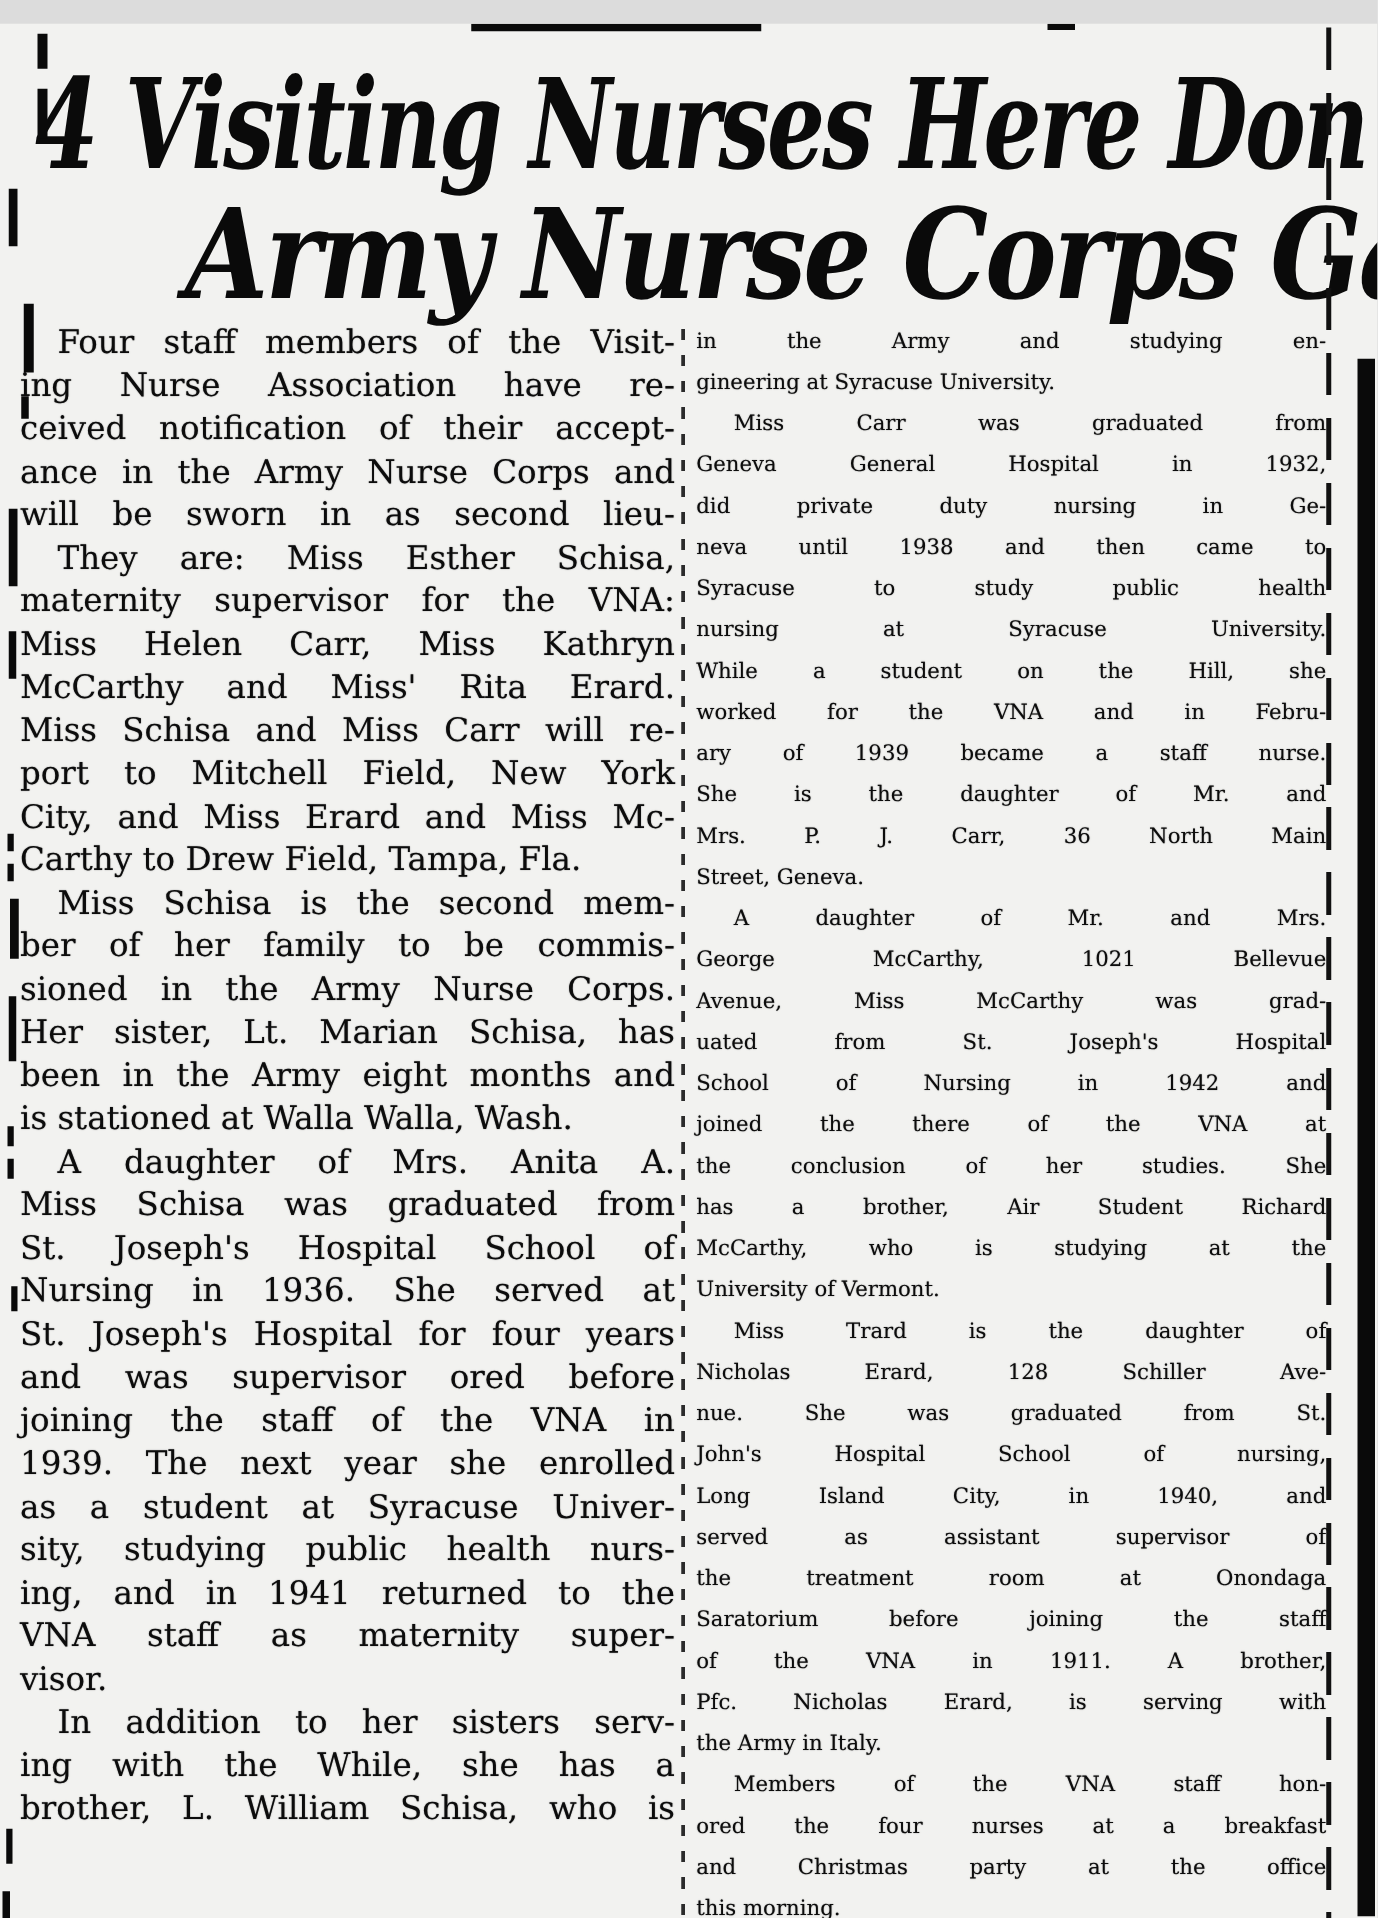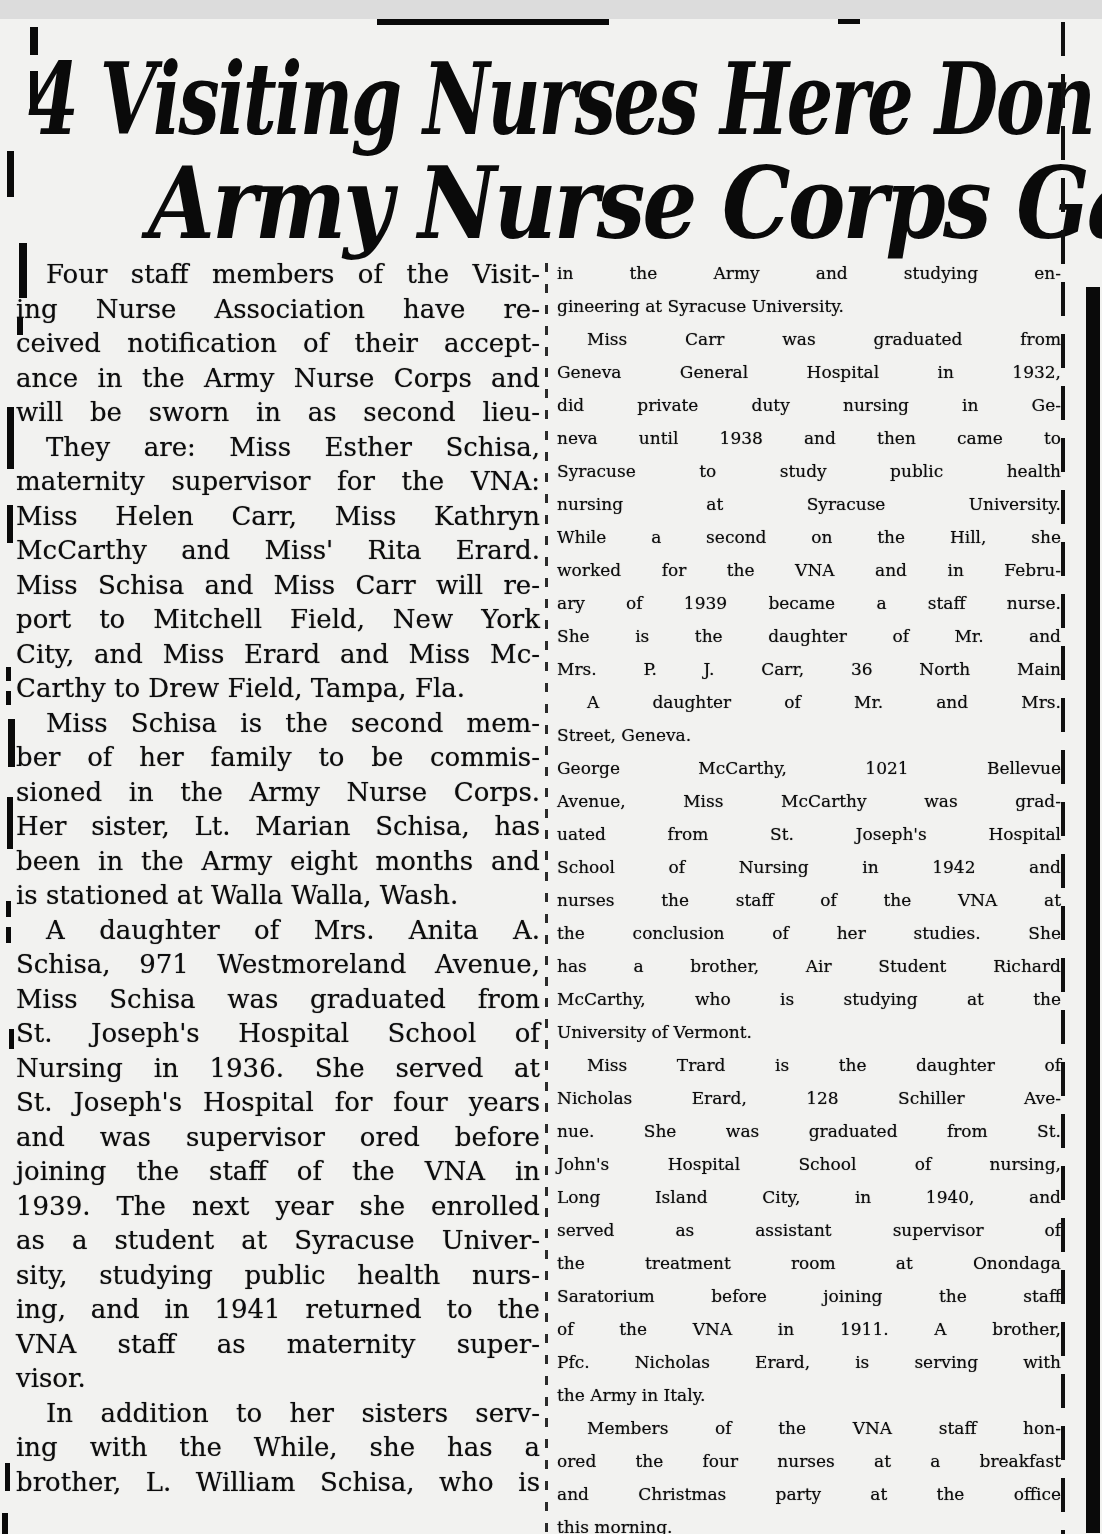--- a/index.html
+++ b/index.html
@@ -75,21 +75,20 @@
       <div class="line">port to Mitchell Field, New York</div>
       <div class="line">City, and Miss Erard and Miss Mc-</div>
       <div class="line end">Carthy to Drew Field, Tampa, Fla.</div>
       <div class="line indent">Miss Schisa is the second mem-</div>
       <div class="line">ber of her family to be commis-</div>
       <div class="line">sioned in the Army Nurse Corps.</div>
       <div class="line">Her sister, Lt. Marian Schisa, has</div>
       <div class="line">been in the Army eight months and</div>
       <div class="line end">is stationed at Walla Walla, Wash.</div>
       <div class="line indent">A daughter of Mrs. Anita A.</div>
-      <div class="line">Schisa, 971 Westmoreland Avenue,</div>
       <div class="line">Miss Schisa was graduated from</div>
       <div class="line">St. Joseph's Hospital School of</div>
       <div class="line">Nursing in 1936. She served at</div>
       <div class="line">St. Joseph's Hospital for four years</div>
       <div class="line">and was supervisor ored before</div>
       <div class="line">joining the staff of the VNA in</div>
       <div class="line">1939. The next year she enrolled</div>
       <div class="line">as a student at Syracuse Univer-</div>
       <div class="line">sity, studying public health nurs-</div>
       <div class="line">ing, and in 1941 returned to the</div>
@@ -101,32 +100,32 @@
     </div>
   <div class="col col-right">
       <div class="line">in the Army and studying en-</div>
       <div class="line end">gineering at Syracuse University.</div>
       <div class="line indent">Miss Carr was graduated from</div>
       <div class="line">Geneva General Hospital in 1932,</div>
       <div class="line">did private duty nursing in Ge-</div>
       <div class="line">neva until 1938 and then came to</div>
       <div class="line">Syracuse to study public health</div>
       <div class="line">nursing at Syracuse University.</div>
-      <div class="line">While a second on the Hill, she</div>
+      <div class="line">While a student on the Hill, she</div>
       <div class="line">worked for the VNA and in Febru-</div>
       <div class="line">ary of 1939 became a staff nurse.</div>
       <div class="line">She is the daughter of Mr. and</div>
       <div class="line">Mrs. P. J. Carr, 36 North Main</div>
+      <div class="line end">Street, Geneva.</div>
       <div class="line indent">A daughter of Mr. and Mrs.</div>
-      <div class="line end">Street, Geneva.</div>
       <div class="line">George McCarthy, 1021 Bellevue</div>
       <div class="line">Avenue, Miss McCarthy was grad-</div>
       <div class="line">uated from St. Joseph's Hospital</div>
       <div class="line">School of Nursing in 1942 and</div>
-      <div class="line">nurses the staff of the VNA at</div>
+      <div class="line">joined the there of the VNA at</div>
       <div class="line">the conclusion of her studies.  She</div>
       <div class="line">has a brother, Air Student Richard</div>
       <div class="line">McCarthy, who is studying at the</div>
       <div class="line end">University of Vermont.</div>
       <div class="line indent">Miss Trard is the daughter of</div>
       <div class="line">Nicholas Erard, 128 Schiller Ave-</div>
       <div class="line">nue.  She was graduated from St.</div>
       <div class="line">John's Hospital School of nursing,</div>
       <div class="line">Long Island City, in 1940, and</div>
       <div class="line">served as assistant supervisor of</div>

